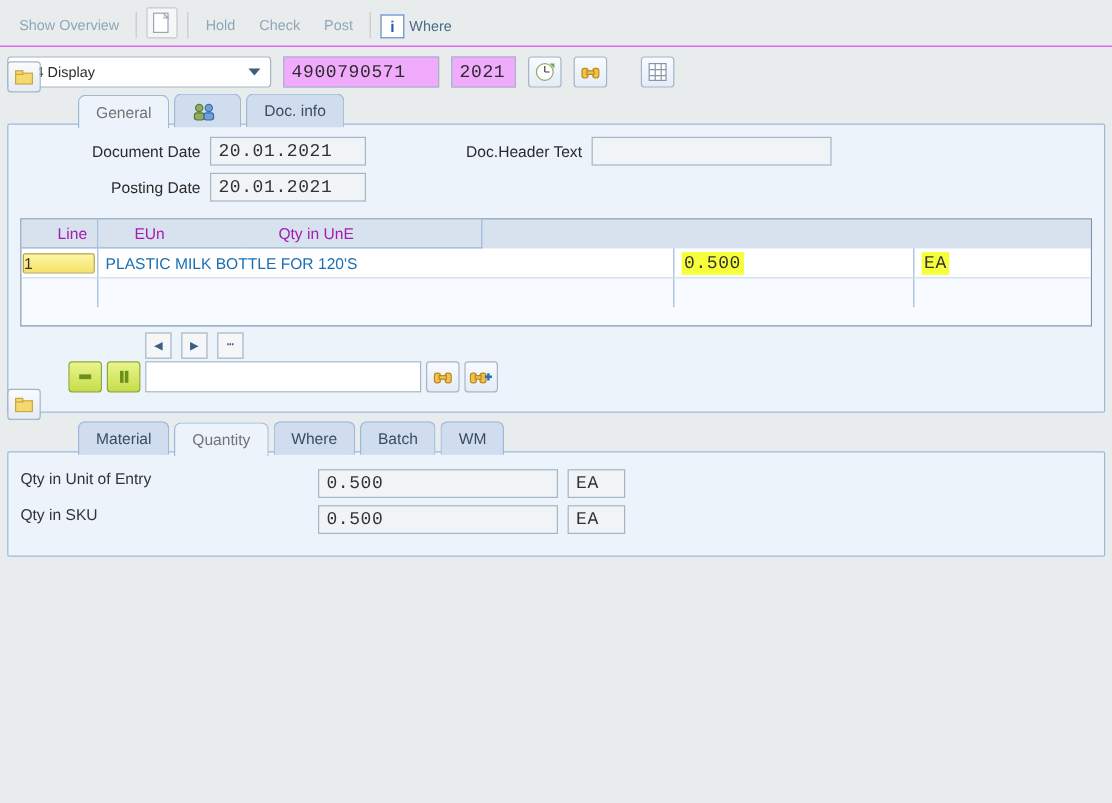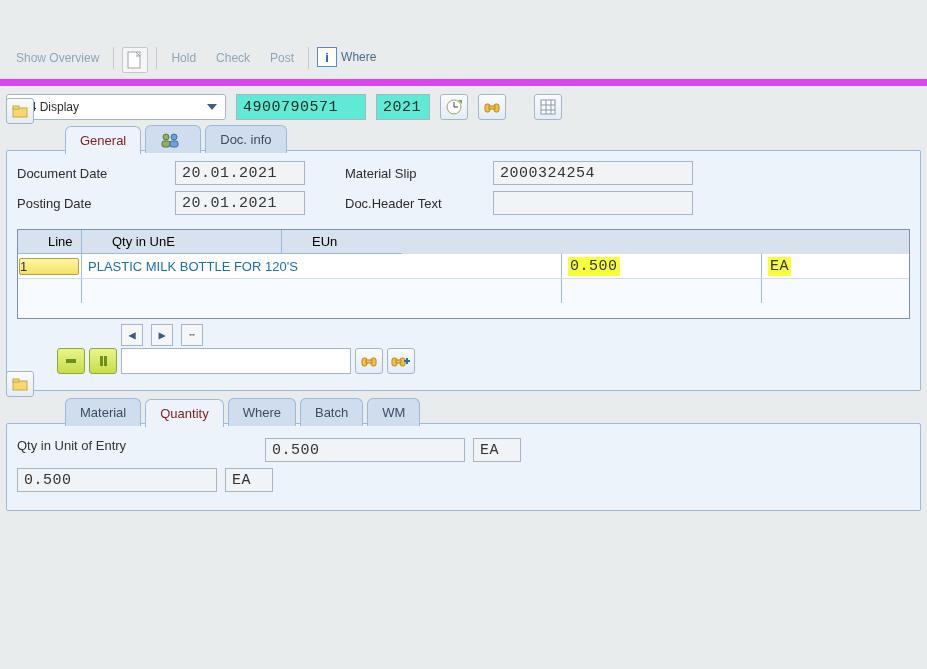--- a/index.html
+++ b/index.html
@@ -12,26 +12,25 @@
     width: 927px;
     height: 669px;
     overflow: hidden;
   }
   body {
     background: #e9ecec;
   }
   
   .toolbar {
     display: flex;
-    align-items: flex-start;
+    align-items: flex-end;
     gap: 8px;
     padding: 6px 10px;
     background: #e9ecec;
-    border-bottom: 7px solid #d946ef;
-    margin-top: 41px;
+    border-bottom: 1px solid #d946ef;
   }
   .tb-link {
     color: #4a6b8a;
     cursor: default;
     padding: 4px 6px;
   }
   .tb-link.disabled { color: #8fa6b8; }
   .tb-sep {
     width: 1px; height: 22px; background: #c8c8c8;
   }
@@ -76,21 +75,21 @@
   .sap-dropdown .arrow {
     width: 0; height: 0;
     border-left: 5px solid transparent;
     border-right: 5px solid transparent;
     border-top: 6px solid #3b5e82;
     margin-left: 8px;
   }
   .sap-input {
     height: 26px;
     padding: 2px 6px;
-    background: #5eead4;
+    background: #f0abfc;
     border: 1px solid #a4b6c6;
     font-family: "Courier New", monospace;
     font-size: 15px;
     color: #2b2b2b;
     display: inline-flex;
     align-items: center;
     letter-spacing: 0.5px;
   }
   .icon-btn {
     width: 28px; height: 26px;
@@ -131,40 +130,40 @@
     border-bottom: none;
     border-top-left-radius: 6px;
     border-top-right-radius: 6px;
     background: #d0ddee;
     color: #3b4c63;
     position: relative;
     font-size: 13px;
   }
   .tab.active {
     background: #edf3fb;
-    color: #7f1d1d;
+    color: #737373;
     z-index: 2;
     top: 1px;
     font-weight: 500;
   }
   .folder-handle {
     position: absolute;
     left: 6px; top: -26px;
     width: 28px; height: 26px;
     border: 1px solid #a4b6c6;
     border-radius: 3px;
     background: linear-gradient(#f9fbff, #e4ecf7);
     display: inline-flex; align-items: center; justify-content: center;
   }
 
   
   .hdr-grid {
     display: flex; gap: 40px;
   }
-  .hdr-col { display: flex; flex-direction: column; gap: 6px; }
+  .hdr-col { display: flex; flex-direction: column; gap: 6px; text-align: right; }
   .hdr-row { display: flex; align-items: center; gap: 8px; }
   .lbl { width: 150px; color: #2b2b2b; font-size: 13px; }
   .lbl2 { width: 140px; color: #2b2b2b; font-size: 13px; }
   .fld {
     height: 24px; min-width: 130px;
     padding: 2px 6px;
     background: #f1f4f7;
     border: 1px solid #a4b6c6;
     font-family: "Courier New", monospace;
     font-size: 15px;
@@ -184,21 +183,21 @@
     display: flex;
     background: #d8e2ef;
   }
   .th, .td {
     border-right: 1px solid #9db9d9;
     padding: 4px 6px;
     height: 24px;
     display: flex; align-items: center;
     font-size: 13px;
   }
-  .th { color: #000000; background: #d8e2ef; border-bottom: 1px solid #9db9d9; padding-left: 30px; }
+  .th { color: #a21caf; background: #d8e2ef; border-bottom: 1px solid #9db9d9; padding-left: 30px; }
   .col-line { width: 64px; }
   .col-mat  { width: 480px; }
   .col-qty  { width: 200px; }
   .col-eun  { width: 120px; border-right: none; }
   .tbl-row { display: flex; background: #fff; }
   .tbl-blank { display: flex; background: #f7fbff; height: 40px; border-top: 1px solid #cfdceb; }
 
   .line-cell {
     background: linear-gradient(#fff6a6, #f5e168);
     justify-content: center;
@@ -342,35 +341,31 @@
           <span class="lbl">Document Date</span>
           <span class="fld">20.01.2021</span>
         </div>
         <div class="hdr-row">
           <span class="lbl">Posting Date</span>
           <span class="fld">20.01.2021</span>
         </div>
       </div>
       <div class="hdr-col">
         <div class="hdr-row">
-          <span class="lbl2">Material Slip</span>
-          <span class="fld wide">2000324254</span>
-        </div>
-        <div class="hdr-row">
           <span class="lbl2">Doc.Header Text</span>
           <span class="fld wide"></span>
         </div>
       </div>
     </div>
 
     <div class="tbl">
       <div class="tbl-head">
         <div class="th col-line">Line</div>
+        <div class="th col-eun">EUn</div>
         <div class="th col-qty">Qty in UnE</div>
-        <div class="th col-eun">EUn</div>
       </div>
       <div class="tbl-row">
         <div class="td col-line" style="padding:0">
           <div class="line-cell">1</div>
         </div>
         <div class="td col-mat">
           <span class="link-text">PLASTIC MILK BOTTLE FOR 120'S</span>
         </div>
         <div class="td col-qty">
           <span class="hl">0.500</span>
@@ -452,18 +447,19 @@
       </div>
     </div>
 
     <div style="padding-top:4px">
       <div class="qty-row">
         <span class="lbl3">Qty in Unit of Entry</span>
         <span class="fld wide">0.500</span>
         <span class="fld" style="min-width:48px">EA</span>
       </div>
       <div class="qty-row">
+        <span class="lbl3">Qty in SKU</span>
         <span class="fld wide">0.500</span>
         <span class="fld" style="min-width:48px">EA</span>
       </div>
     </div>
   </div>
 </div>
 
 </body></html>

